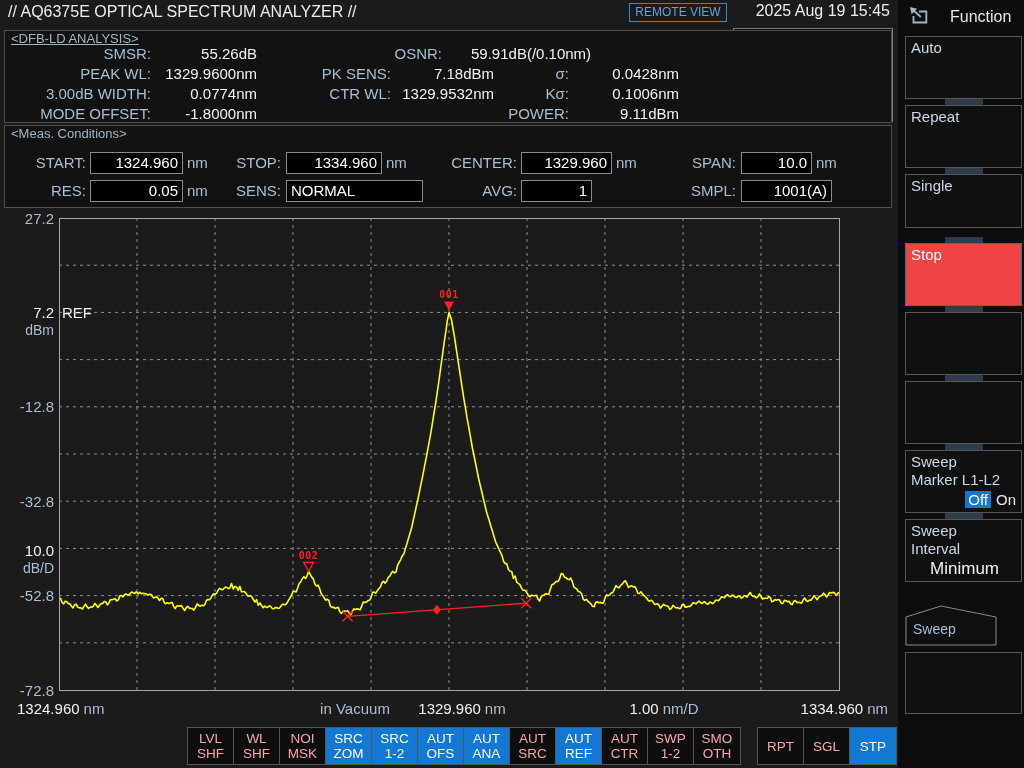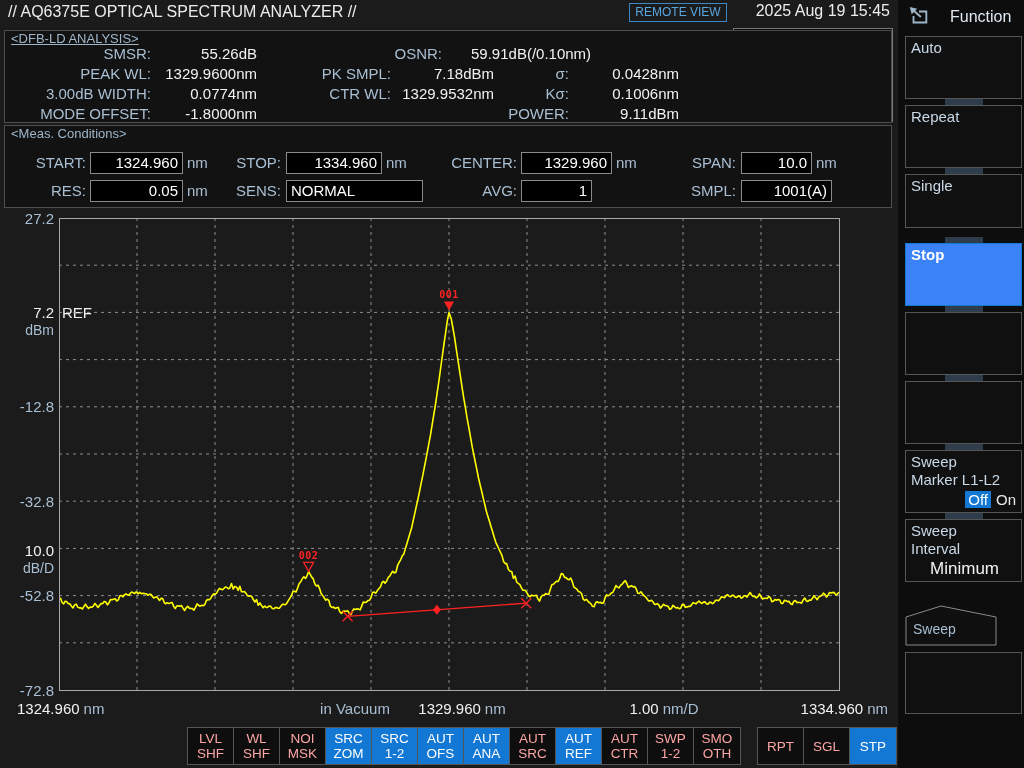--- a/index.html
+++ b/index.html
@@ -47,21 +47,21 @@
   .xlab{position:absolute;top:490px;font-size:15px;white-space:nowrap;}
   .xlab .num{color:#f2f2f2;}
   .xlab .unit{color:#a9bfd3;margin-left:4px;}
 
   
   #sidebar{position:absolute;left:898px;top:0;width:126px;height:768px;background:#0d0d0d;}
   #sidebar-header{position:absolute;left:10px;top:6px;display:flex;gap:20px;align-items:center;
       color:#dfe9f2;font-size:16px;}
   .side-btn{position:absolute;left:7px;width:117px;background:#101010;border:1px solid #565656;
       box-sizing:border-box;color:#c9d9e8;font-size:15px;padding:2px 5px;line-height:18px;cursor:default;}
-  .side-btn.selected{background:#3b82f6;color:#fff;border-color:#1377d4;font-weight:bold;}
+  .side-btn.selected{background:#ef4444;color:#fff;border-color:#1377d4;}
   .side-toggle{position:absolute;right:5px;bottom:3px;font-size:15px;}
   .side-toggle .off{background:#1377d4;color:#fff;padding:0 3px;}
   .side-toggle .on{color:#e8e8e8;margin-left:5px;}
   .side-value{position:absolute;right:22px;bottom:3px;font-size:17px;color:#f2f2f2;margin-top:44px;}
   .connector{position:absolute;left:47px;width:38px;height:6px;background:#2e3c4c;}
   #sweep-tag{position:absolute;left:7px;top:604px;}
 
   
   .tb-group{position:absolute;top:727px;display:flex;border:1px solid #555;background:#0e0e0e;}
   #toolbar-main{left:187px;}
@@ -121,21 +121,21 @@
 
   <div id="analysis-panel" class="panel">
     <div id="analysis-header" class="panel-header">&lt;DFB-LD ANALYSIS&gt;</div>
     <div id="analysis-cells">
         <div class="acell lab" style="top: 13px; right: 740px;">SMSR:</div>
         <div class="acell val" style="top: 13px; right: 634px;">55.26dB</div>
         <div class="acell lab" style="top: 13px; right: 449px;">OSNR:</div>
         <div class="acell val" style="top: 13px; left: 466px;">59.91dB(/0.10nm)</div>
         <div class="acell lab" style="top: 33px; right: 740px;">PEAK WL:</div>
         <div class="acell val" style="top: 33px; right: 634px;">1329.9600nm</div>
-        <div class="acell lab" style="top: 33px; right: 500px;">PK SMPL:</div>
+        <div class="acell lab" style="top: 33px; right: 500px;">PK SENS:</div>
         <div class="acell val" style="top: 33px; right: 397px;">7.18dBm</div>
         <div class="acell lab" style="top: 33px; right: 322px;">σ:</div>
         <div class="acell val" style="top: 33px; right: 212px;">0.0428nm</div>
         <div class="acell lab" style="top: 53px; right: 740px;">3.00dB WIDTH:</div>
         <div class="acell val" style="top: 53px; right: 634px;">0.0774nm</div>
         <div class="acell lab" style="top: 53px; right: 500px;">CTR WL:</div>
         <div class="acell val" style="top: 53px; right: 397px;">1329.9532nm</div>
         <div class="acell lab" style="top: 53px; right: 322px;">Kσ:</div>
         <div class="acell val" style="top: 53px; right: 212px;">0.1006nm</div>
         <div class="acell lab" style="top: 73px; right: 740px;">MODE OFFSET:</div>

